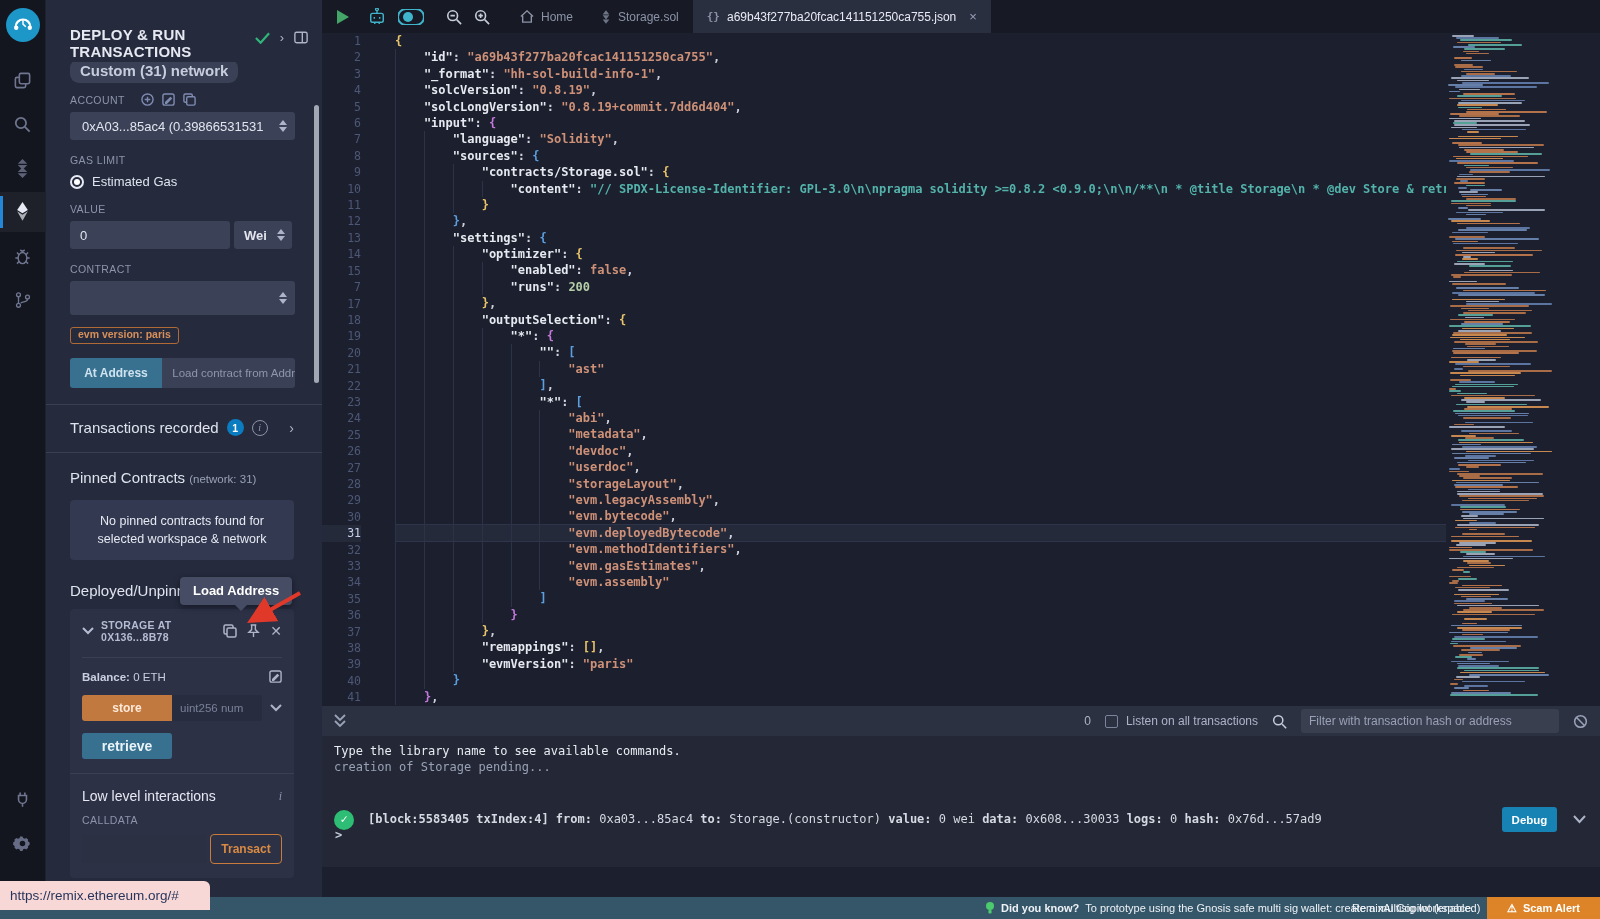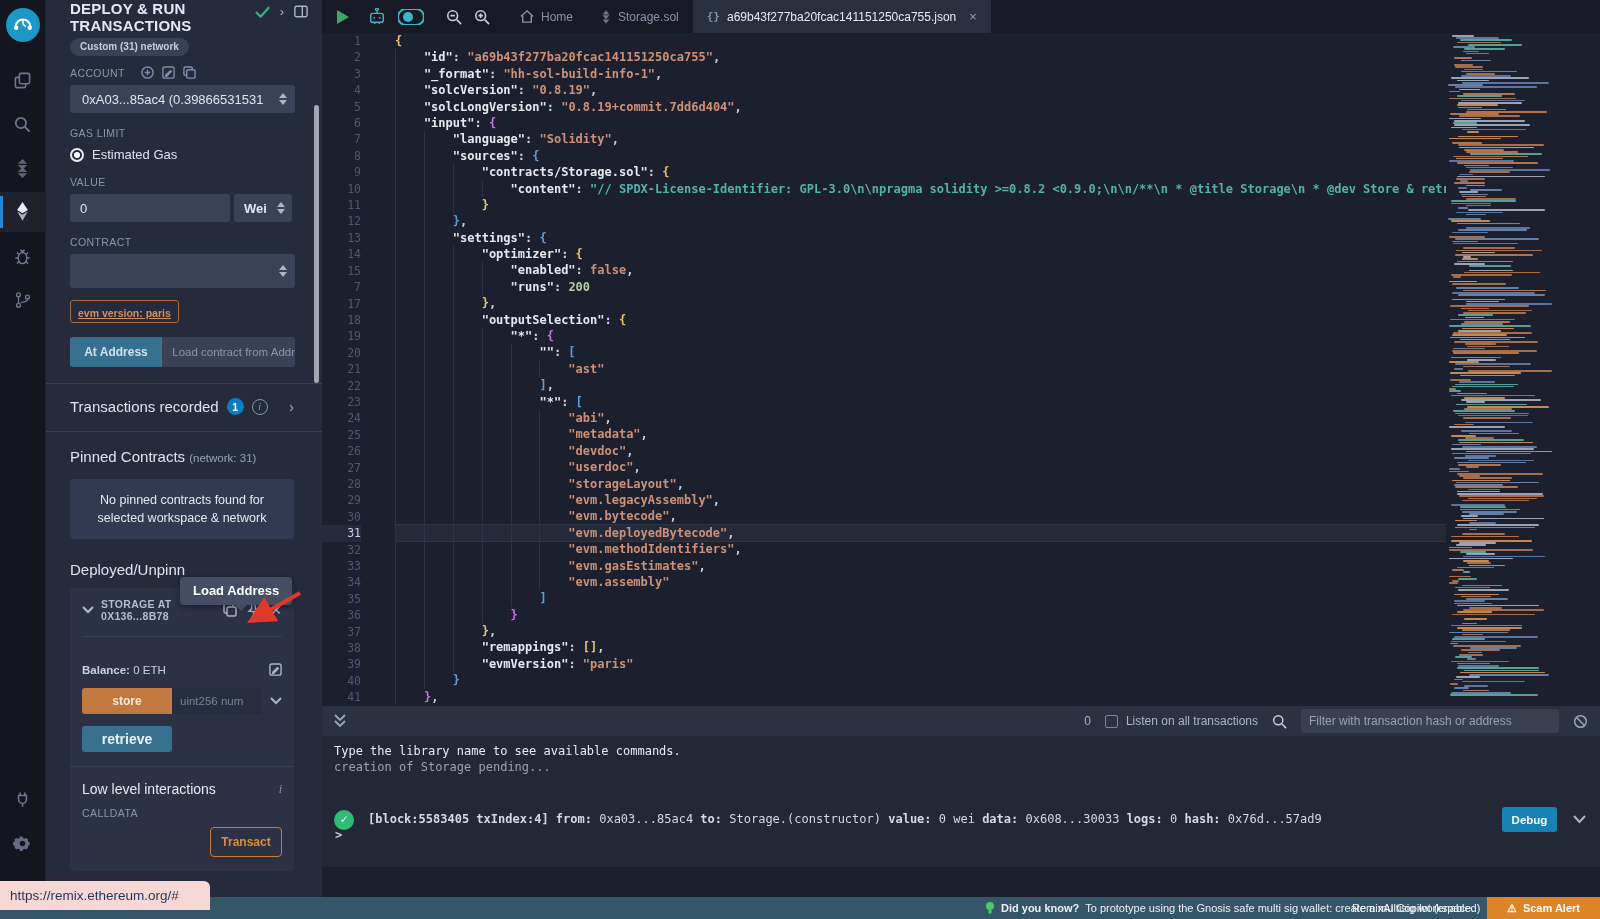--- a/index.html
+++ b/index.html
@@ -13,25 +13,25 @@
     background:#1d96c8; display:flex; align-items:center; justify-content:center; }
   .rail .ric { width:45px; height:40px; display:flex; align-items:center; justify-content:center;
     color:#6f7690; position:relative; margin-bottom:4px; }
   .rail .ric.active { color:#e8ebf5; background:rgba(255,255,255,.05); }
   .rail .ric.active::before { content:""; position:absolute; left:0; top:4px; bottom:4px; width:3px; background:#2586d6; }
   .rail .bottom { position:absolute; bottom:30px; left:0; width:45px; }
 
   
   .side { position:absolute; left:45px; top:0; width:277px; height:897px; background:#252a3d;
     color:#e6e9f2; z-index:2; overflow:hidden; border-left:1px solid #1d2130; }
-  .side .hdr { padding:0 14px 2px 24px; display:flex; align-items:flex-start; }
+  .side .hdr { padding:26px 14px 2px 24px; display:flex; align-items:flex-start; }
   .side .hdr h1 { font-size:15px; line-height:17px; font-weight:bold; letter-spacing:.2px; width:150px; }
   .side .hdr .hicons { margin-left:auto; display:flex; gap:10px; align-items:center; margin-top:4px; }
   .scrollwrap { position:relative; height:calc(897px - 46px); overflow:hidden; padding:0 28px 0 24px; }
-  .pill { display:inline-block; background:#3a4055; color:#c7cddd; font-size:10px; font-weight:bold;
+  .pill { display:inline-block; background:#3a4055; color:#c7cddd; font-size:15px; font-weight:bold;
     padding:3px 10px 4px; border-radius:9px; margin-top:-7px; }
   .lab { font-size:10.5px; letter-spacing:.4px; color:#8d94ab; margin-top:14px; }
   .row { display:flex; align-items:center; gap:8px; }
   .sel, .inp { background:#3b4157; border:0; border-radius:3px; color:#e2e5ee; font-size:12.5px;
     font-family:"Liberation Sans",sans-serif; }
   .acct-icons { display:flex; gap:8px; margin-left:8px; color:#7f8cb2; align-items:center; }
   .account-sel { margin-top:6px; height:28px; width:225px; display:flex; align-items:center;
     padding:0 8px 0 12px; }
   .account-sel span.v { white-space:nowrap; overflow:hidden; font-size:13px; }
   .stepper { margin-left:auto; display:flex; flex-direction:column; gap:2px; color:#aeb4c8; }
@@ -41,21 +41,21 @@
   .radio { width:14px; height:14px; border-radius:50%; border:2px solid #646b8a; flex:none; position:relative; }
   .radio.on { border-color:#e8ebf5; }
   .radio.on::after { content:""; position:absolute; inset:2px; border-radius:50%; background:#fff; }
   .gasrow { margin-top:8px; font-size:13px; color:#dfe3ee; }
   .custom-inp { width:135px; height:28px; padding:0 10px; font-size:13px; background:#3b4157; }
   .value-inp { width:160px; height:28px; padding:0 10px; font-size:13px; background:#3b4157; }
   .wei-sel { width:58px; height:28px; display:flex; align-items:center; padding:0 7px 0 10px;
     font-size:13px; font-weight:bold; }
   .contract-sel { margin-top:6px; width:225px; height:34px; display:flex; align-items:center; padding:0 8px; }
   .evm-badge { display:inline-block; margin-top:12px; border:1px solid #b06a36; color:#d8905a;
-    font-size:10.5px; font-weight:bold; padding:6px 7px 3px; border-radius:3px;text-decoration:underline; }
+    font-size:10.5px; font-weight:bold; padding:0 7px 3px; border-radius:3px; }
   .btnrow { display:flex; margin-top:14px; width:225px; }
   .btn-ataddr { background:#37718f; color:#cfe2ef; border:0; border-radius:3px 0 0 3px; width:92px;
     height:30px; font-size:12px; font-weight:bold; }
   .btn-load { background:#3a4055; color:#8e96ad; border:0; border-radius:0 3px 3px 0; flex:1; height:30px;
     font-size:11.5px; white-space:nowrap; overflow:hidden; text-align:right; padding-left:10px; }
   .divider { border-top:1px solid #3a4054; margin:16px -28px 0 -24px; }
   .txrec { display:flex; align-items:center; margin-top:14px; gap:8px; }
   .txrec .t { font-size:15px; color:#dfe3ee; }
   .badge1 { width:17px; height:17px; border-radius:50%; background:#0b7cc0; color:#fff; font-size:10.5px;
     font-weight:bold; display:flex; align-items:center; justify-content:center; }
@@ -65,21 +65,21 @@
   .pinned-h { margin-top:16px; font-size:15px; color:#dfe3ee; }
   .pinned-h small { font-size:11.5px; color:#9aa1b6; font-weight:normal; }
   .emptybox { margin-top:14px; background:#333950; border-radius:4px; padding:12px 18px; text-align:center;
     font-size:12.5px; line-height:18px; color:#e6e9f2; }
   .dep-h { margin-top:22px; font-size:15px; color:#dfe3ee; }
   .card { margin-top:10px; background:#2c3146; border-radius:4px; padding:10px 12px 14px; }
   .card .chead { display:flex; align-items:center; gap:7px; color:#b6bdd2; }
   .card .cname { font-size:10.5px; font-weight:bold; letter-spacing:.3px; color:#b6bdd2; }
   .card .cicons { margin-left:auto; display:flex; gap:10px; align-items:center; color:#aeb4c8; }
   .balrow { display:flex; align-items:center; margin-top:14px; font-size:11.5px; color:#c9cfdf;
-    border-top:1px solid #3a4054; padding-top:26px; }
+    border-top:1px solid #3a4054; padding-top:12px; }
   .storerow { display:flex; align-items:center; margin-top:12px; }
   .btn-store { background:#c1793f; color:#ffe9d9; border:0; border-radius:3px 0 0 3px; width:90px; height:26px;
     font-size:12px; font-weight:bold; }
   .store-inp { background:#272c3e; height:26px; flex:1; border-radius:0 3px 3px 0; color:#79819a;
     font-size:11.5px; display:flex; align-items:center; padding:0 8px; }
   .btn-retrieve { background:#37718f; color:#eaf3f8; border:0; border-radius:3px; width:90px; height:26px;
     font-size:14px; font-weight:bold; margin-top:12px; }
   .lowlvl { display:flex; align-items:center; margin-top:14px; }
   .lowlvl .t { font-size:14px; color:#e6e9f2; }
   .lowlvl .i { margin-left:auto; color:#8d94ab; font-size:12px; font-family:"Liberation Serif",serif; font-style:italic; }

